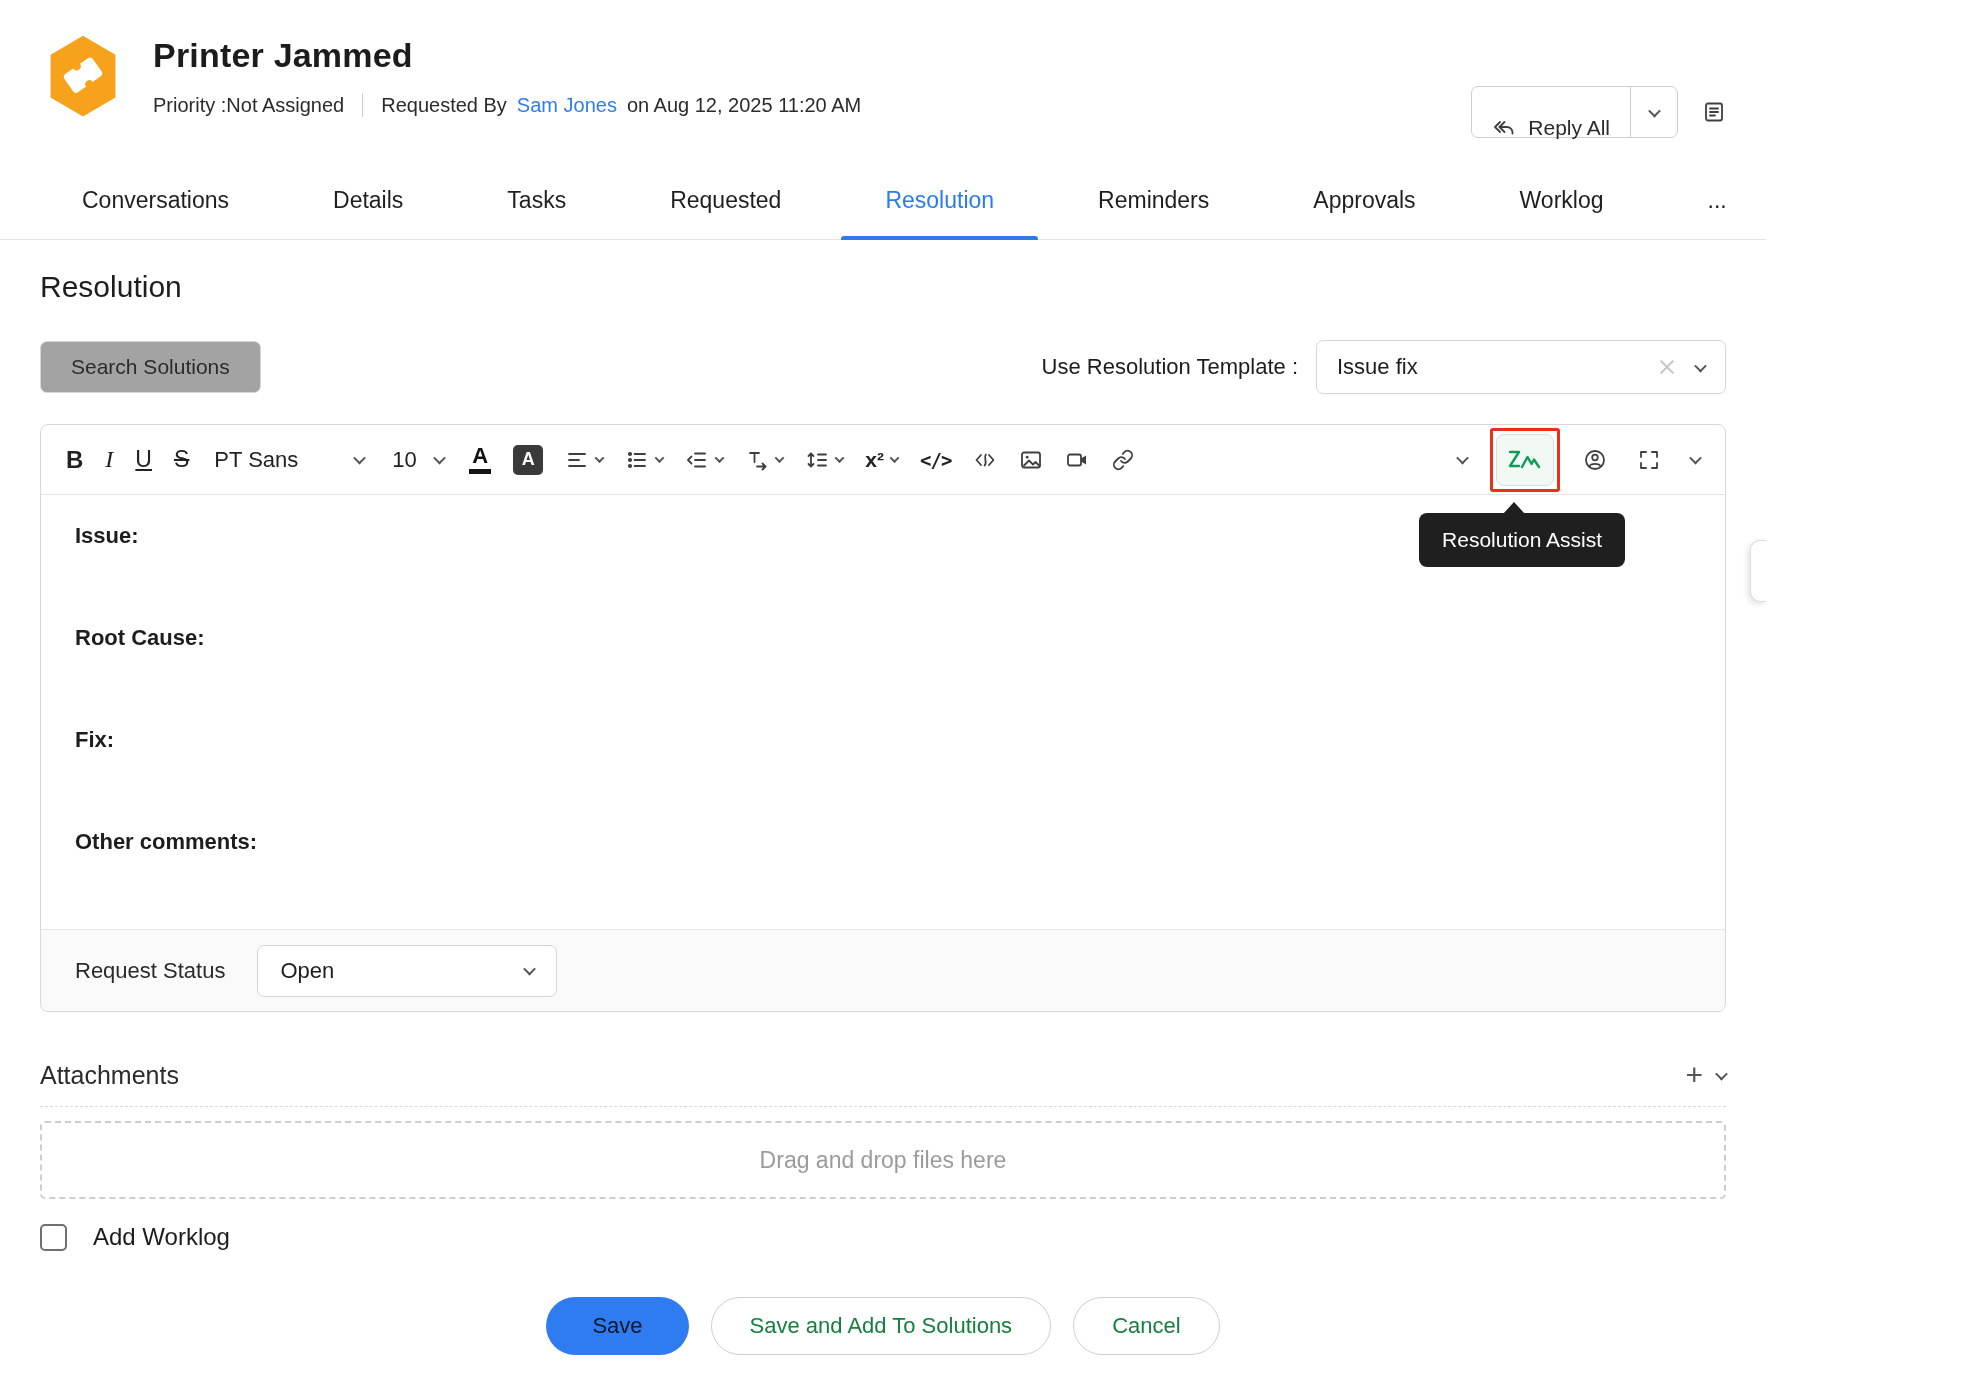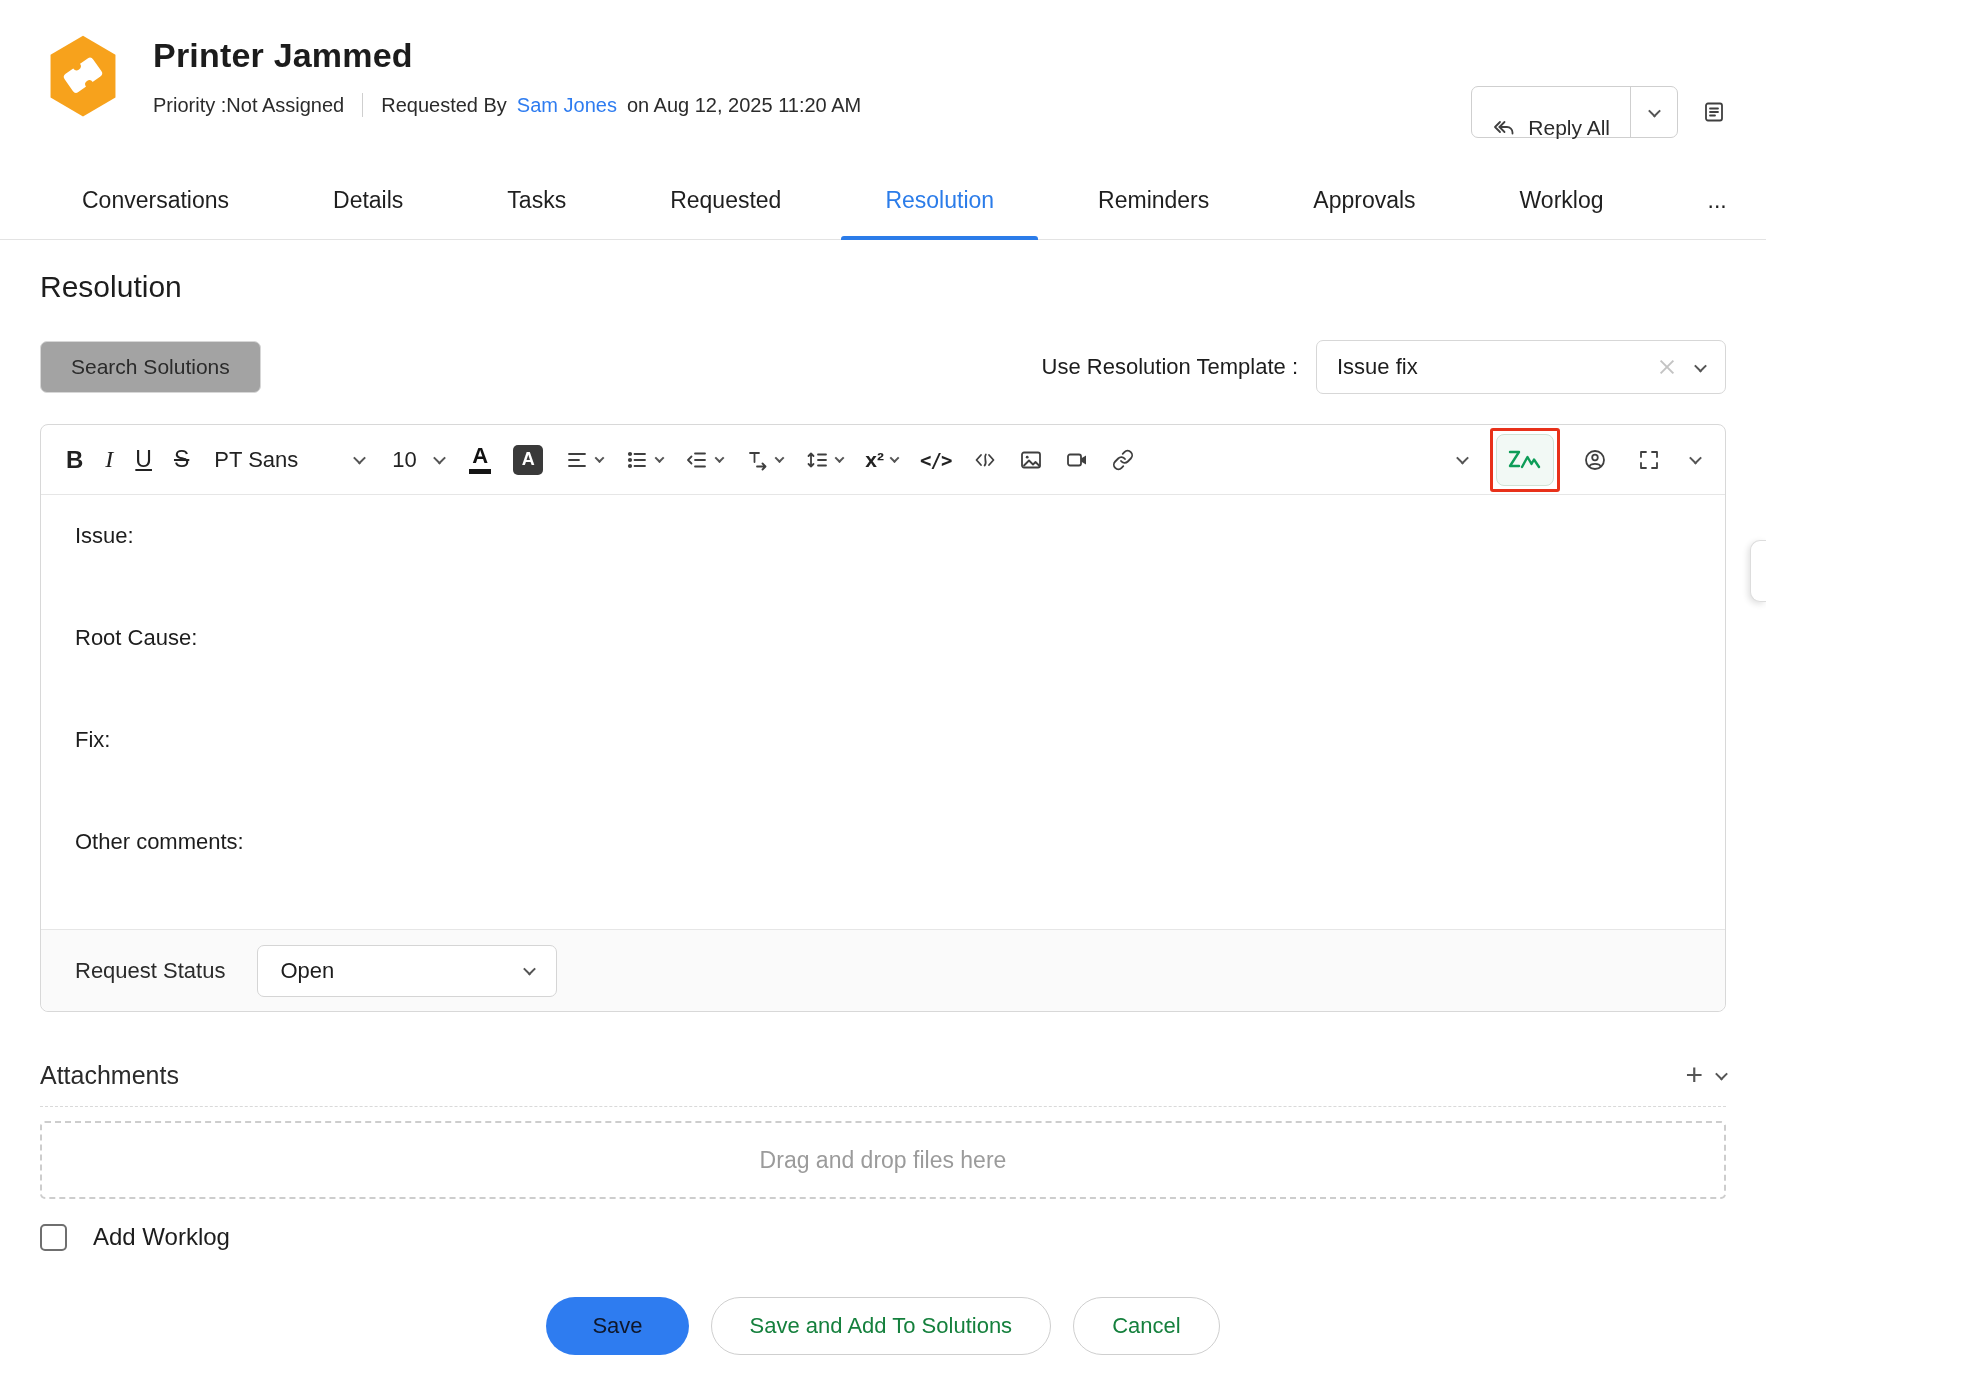--- a/index.html
+++ b/index.html
@@ -65,21 +65,21 @@
   .g-sup { font-size:21px; font-weight:600; color:#222; }
   .g-code { font-family:"DejaVu Sans Mono", monospace; font-size:19px; font-weight:600; color:#222; letter-spacing:-1px; }
   .ico { width:24px; height:24px; stroke:#3f3f3f; fill:none; stroke-width:1.8; stroke-linecap:round; stroke-linejoin:round; }
   .toolbar-right { margin-left:auto; display:flex; align-items:center; gap:16px; }
   .zia-wrap { border:3px solid #e8311a; padding:3px; border-radius:3px; }
   .zia-btn { width:58px; height:52px; border:1px solid #cfe3d6; background:#f2f9f5; border-radius:8px; display:flex; align-items:center; justify-content:center; cursor:pointer; }
 
   .tooltip { position:absolute; top:88px; right:100px; background:#1f1f1f; color:#fff; font-size:21px; padding:15px 23px; border-radius:8px; white-space:nowrap; z-index:5; }
   .tooltip::before { content:""; position:absolute; top:-11px; right:100px; border-left:11px solid transparent; border-right:11px solid transparent; border-bottom:12px solid #1f1f1f; }
 
-  .econtent { padding:26px 34px 0 34px; min-height:434px; }
+  .econtent { padding:26px 34px 0 34px; min-height:434px;font-weight:bold; }
   .eline { font-size:22px; color:#1d1d1d; line-height:30px; margin-bottom:72px; }
 
   .status-bar { display:flex; align-items:center; height:82px; border-top:1px solid #e6e6e6; background:#fafafa; padding:0 34px; gap:32px; border-radius:0 0 8px 8px; }
   .status-label { font-size:22px; color:#2b2b2b; }
   .status-select { width:300px; height:52px; background:#fff; border:1px solid #d5d5d5; border-radius:7px; display:flex; align-items:center; justify-content:space-between; padding:0 22px; cursor:pointer; }
   .status-value { font-size:22px; color:#1d1d1d; }
 
   
   .attach-hdr { margin-top:48px; display:flex; justify-content:space-between; align-items:center; padding-bottom:16px; border-bottom:1px dashed #d9d9d9; }
   .attach-title { font-size:25px; font-weight:500; color:#2b2b2b; }
@@ -303,20 +303,21 @@
             <svg class="ico" width="28" height="28" viewBox="0 0 24 24">
               <path d="M4 9 V4 h5 M15 4 h5 v5 M20 15 v5 h-5 M9 20 H4 v-5"></path>
             </svg>
           </button>
           <button class="tbtn">
               <i class="chev"></i>
             </button>
         </div>
       </div>
 
+      <div class="tooltip">Resolution Assist</div>
 
       <div class="econtent">
         <p class="eline">Issue:</p>
         <p class="eline">Root Cause:</p>
         <p class="eline">Fix:</p>
         <p class="eline">Other comments:</p>
       </div>
 
       <div class="status-bar">
         <span class="status-label">Request Status</span>

